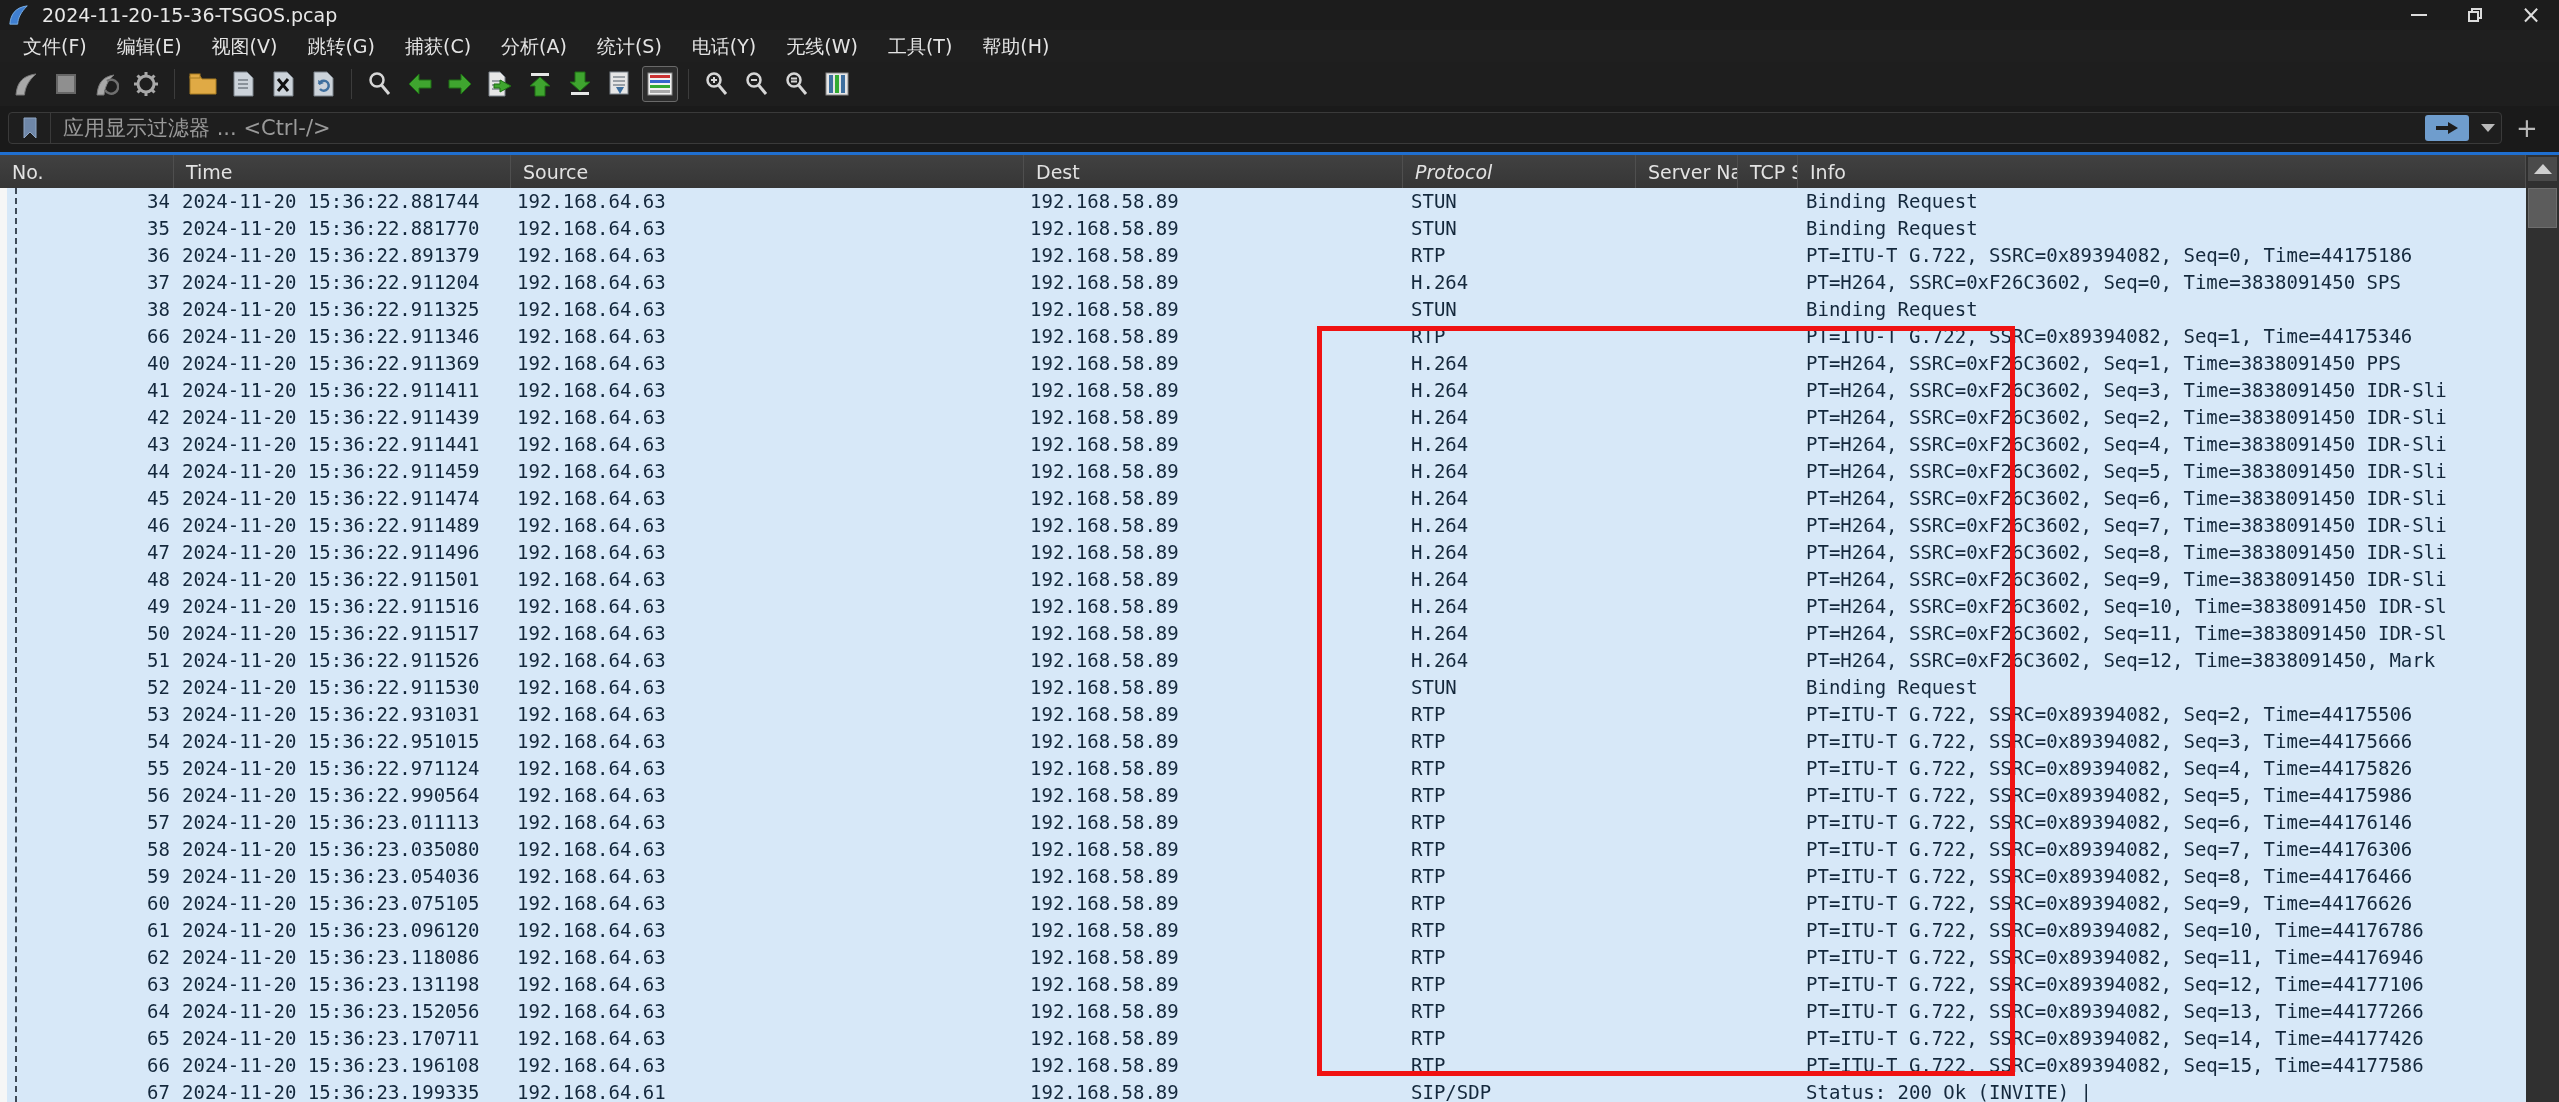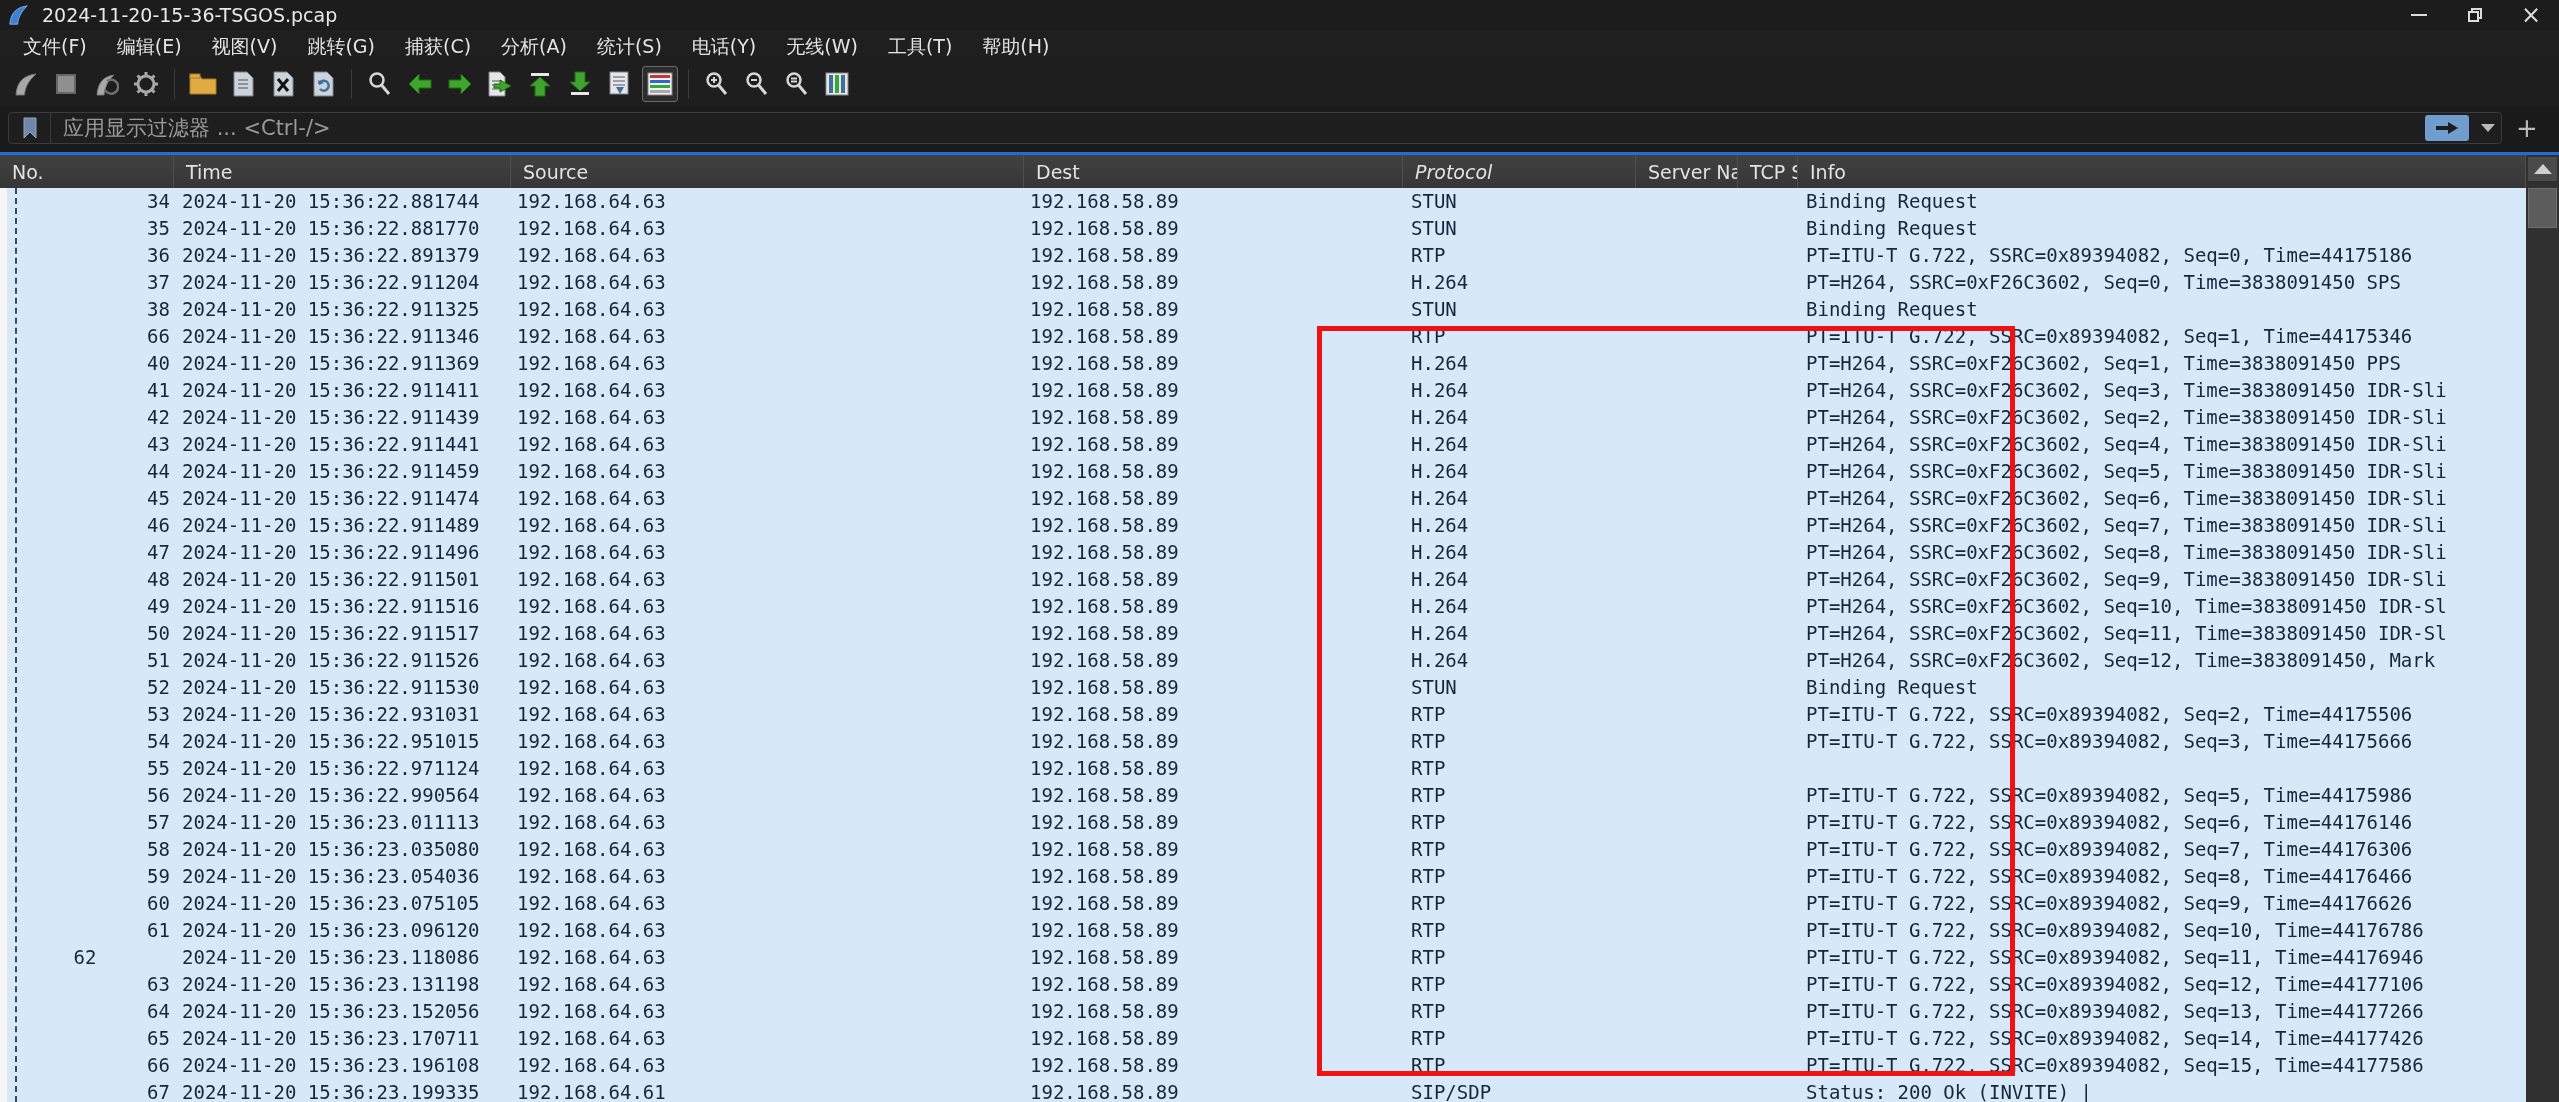--- a/index.html
+++ b/index.html
@@ -543,20 +543,21 @@
         <span class="pcell pcell-info" style="width: 728px;">PT=ITU-T G.722, SSRC=0x89394082, Seq=3, Time=44175666</span>
       </div>
       <div class="prow">
         <span class="pcell pcell-no" style="width: 174px;">55</span>
         <span class="pcell pcell-time" style="width: 337px;">2024-11-20 15:36:22.971124</span>
         <span class="pcell pcell-source" style="width: 513px;">192.168.64.63</span>
         <span class="pcell pcell-dest" style="width: 379px;">192.168.58.89</span>
         <span class="pcell pcell-protocol" style="width: 233px;">RTP</span>
         <span class="pcell pcell-server_name" style="width: 102px;"></span>
         <span class="pcell pcell-tcp_se" style="width: 60px;"></span>
+        <span class="pcell pcell-info" style="width: 728px;">PT=ITU-T G.722, SSRC=0x89394082, Seq=4, Time=44175826</span>
       </div>
       <div class="prow">
         <span class="pcell pcell-no" style="width: 174px;">56</span>
         <span class="pcell pcell-time" style="width: 337px;">2024-11-20 15:36:22.990564</span>
         <span class="pcell pcell-source" style="width: 513px;">192.168.64.63</span>
         <span class="pcell pcell-dest" style="width: 379px;">192.168.58.89</span>
         <span class="pcell pcell-protocol" style="width: 233px;">RTP</span>
         <span class="pcell pcell-server_name" style="width: 102px;"></span>
         <span class="pcell pcell-tcp_se" style="width: 60px;"></span>
         <span class="pcell pcell-info" style="width: 728px;">PT=ITU-T G.722, SSRC=0x89394082, Seq=5, Time=44175986</span>
@@ -605,21 +606,21 @@
         <span class="pcell pcell-no" style="width: 174px;">61</span>
         <span class="pcell pcell-time" style="width: 337px;">2024-11-20 15:36:23.096120</span>
         <span class="pcell pcell-source" style="width: 513px;">192.168.64.63</span>
         <span class="pcell pcell-dest" style="width: 379px;">192.168.58.89</span>
         <span class="pcell pcell-protocol" style="width: 233px;">RTP</span>
         <span class="pcell pcell-server_name" style="width: 102px;"></span>
         <span class="pcell pcell-tcp_se" style="width: 60px;"></span>
         <span class="pcell pcell-info" style="width: 728px;">PT=ITU-T G.722, SSRC=0x89394082, Seq=10, Time=44176786</span>
       </div>
       <div class="prow">
-        <span class="pcell pcell-no" style="width: 174px; text-align: center;">62</span>
+        <span class="pcell pcell-no" style="width: 174px;">62</span>
         <span class="pcell pcell-time" style="width: 337px;">2024-11-20 15:36:23.118086</span>
         <span class="pcell pcell-source" style="width: 513px;">192.168.64.63</span>
         <span class="pcell pcell-dest" style="width: 379px;">192.168.58.89</span>
         <span class="pcell pcell-protocol" style="width: 233px;">RTP</span>
         <span class="pcell pcell-server_name" style="width: 102px;"></span>
         <span class="pcell pcell-tcp_se" style="width: 60px;"></span>
         <span class="pcell pcell-info" style="width: 728px;">PT=ITU-T G.722, SSRC=0x89394082, Seq=11, Time=44176946</span>
       </div>
       <div class="prow">
         <span class="pcell pcell-no" style="width: 174px;">63</span>

